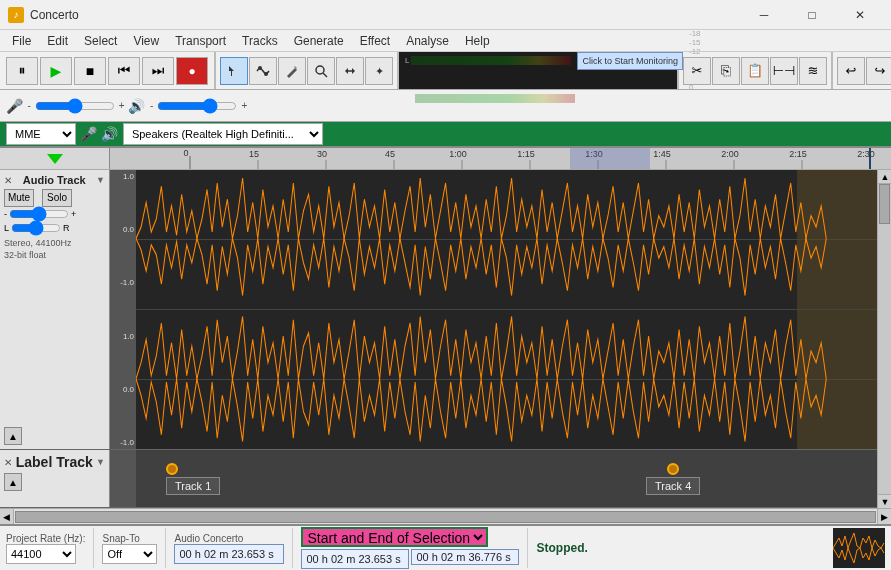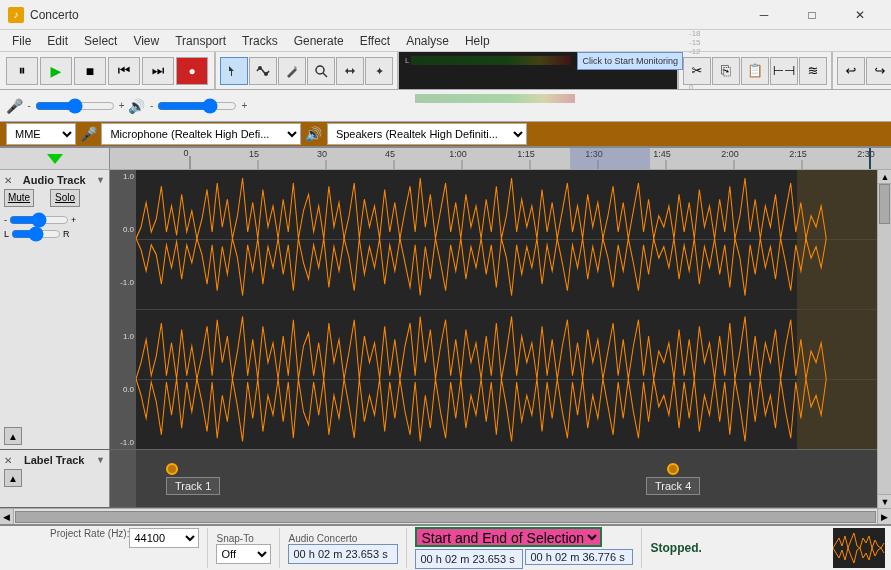--- a/index.html
+++ b/index.html
@@ -160,28 +160,25 @@
     <span style="font-size:10px; color:#555;">-</span>
     <input type="range" style="width: 80px; height: 16px;" min="0" max="100" value="50">
     <span style="font-size:10px; color:#555;">+</span>
 
     <span style="font-size:14px;">🔊</span>
     <span style="font-size:10px; color:#555;">-</span>
     <input type="range" style="width: 80px; height: 16px;" min="0" max="100" value="70">
     <span style="font-size:10px; color:#555;">+</span>
   </div>
 
-  <div style="display:flex; align-items:center; height:26px; background:#a16207; border-bottom:2px solid #888; padding:2px 6px; gap:4px;">
+  <div style="display:flex; align-items:center; height:26px; background:#15803d; border-bottom:2px solid #888; padding:2px 6px; gap:4px;">
     <select class="device-select" style="width:70px;">
       <option>MME</option>
     </select>
     <span style="font-size:14px;">🎤</span>
-    <select class="device-select" style="width:200px;">
-      <option>Microphone (Realtek High Defi...</option>
-    </select>
     <span style="font-size:14px;">🔊</span>
     <select class="device-select" style="width:200px;">
       <option>Speakers (Realtek High Definiti...</option>
     </select>
   </div>
 
   <div style="display:flex; height:22px; background:#c8c8c8; border-bottom:1px solid #aaa; overflow:hidden; position:relative;">
     <div style="width:110px; min-width:110px; background:#d8d8d8; border-right:1px solid #888; display:flex; align-items:center; justify-content:center;">
 
       <div style="width:0;height:0;border-left:8px solid transparent;border-right:8px solid transparent;border-top:10px solid #00cc00;"></div>
@@ -224,34 +221,35 @@
     <div style="flex:1; display:flex; flex-direction:column; overflow:hidden;">
 
       <div style="display:flex; flex:1; border-bottom:1px solid #666;">
 
         <div style="width:110px; min-width:110px; background:#e4e4e4; border-right:1px solid #888; display:flex; flex-direction:column; padding:4px; font-size:11px;">
           <div style="display:flex; align-items:center; justify-content:space-between; margin-bottom:3px;">
             <span style="font-size:10px; color:#555; cursor:pointer;">✕</span>
             <span style="font-size:11px; font-weight:bold; color:#222;">Audio Track</span>
             <span style="font-size:9px; color:#666; cursor:pointer;">▼</span>
           </div>
-          <div style="display:flex; gap:16px; margin-bottom:7px;text-decoration:underline;">
+          <div style="display:flex; gap:8px; margin-bottom:1px;">
             <button class="mute-btn">Mute</button>
             <button class="solo-btn">Solo</button>
           </div>
           <div style="display:flex; align-items:center; gap:2px; margin-bottom:2px; font-size:9px;">
             <span>-</span>
             <input type="range" style="width: 60px; height: 12px;" min="0" max="100" value="50">
             <span>+</span>
           </div>
           <div style="display:flex; align-items:center; gap:2px; font-size:9px;">
             <span>L</span>
             <input type="range" style="width: 50px; height: 12px;" min="-50" max="50" value="0">
             <span>R</span>
           </div>
+          <div style="font-size:9px; color:#555; margin-top:4px; line-height:1.3;">Stereo, 44100Hz<br>32-bit float</div>
           <div style="margin-top:auto; display:flex; justify-content:flex-start;">
             <button style="width:18px; height:18px; background:#d0d0d0; border:1px solid #888; cursor:pointer; font-size:10px;">▲</button>
           </div>
         </div>
 
         <div style="width:26px; background:#555; display:flex; flex-direction:column; justify-content:space-between; padding:2px 2px; align-items:flex-end;">
           <span style="font-size:8px; color:#ddd;">1.0</span>
           <span style="font-size:8px; color:#ddd;">0.0</span>
           <span style="font-size:8px; color:#ddd;">-1.0</span>
           <span style="font-size:8px; color:#ddd;">1.0</span>
@@ -280,21 +278,21 @@
             </svg>
           </div>
         </div>
       </div>
 
       <div style="display:flex; height:58px; border-bottom:1px solid #666; flex-shrink:0;">
 
         <div style="width:110px; min-width:110px; background:#e4e4e4; border-right:1px solid #888; display:flex; flex-direction:column; padding:4px;">
           <div style="display:flex; align-items:center; justify-content:space-between; margin-bottom:3px;">
             <span style="font-size:10px; color:#555; cursor:pointer;">✕</span>
-            <span style="font-size:11px; font-weight:bold; color:#222;">Label Track</span>
+            <span style="font-size:14px; font-weight:bold; color:#222;">Label Track</span>
             <span style="font-size:9px; color:#666; cursor:pointer;">▼</span>
           </div>
           <div>
             <button style="width:18px; height:18px; background:#d0d0d0; border:1px solid #888; cursor:pointer; font-size:10px;">▲</button>
           </div>
         </div>
 
         <div style="width:26px; background:#555;"></div>
 
         <div style="flex:1; background:#404040; position:relative; overflow:hidden;">
@@ -324,21 +322,21 @@
 
   <div style="height:16px; background:#e0e0e0; display:flex; align-items:center; border-top:1px solid #aaa;">
     <div style="width:14px; height:16px; background:#d0d0d0; border-right:1px solid #aaa; display:flex; align-items:center; justify-content:center; font-size:9px; cursor:pointer;">◀</div>
     <div style="flex:1; height:12px; background:#ccc; position:relative; margin:0 1px;">
       <div style="position:absolute; left:0; right:0; height:12px; background:#aaa; border:1px solid #888;"></div>
     </div>
     <div style="width:14px; height:16px; background:#d0d0d0; border-left:1px solid #aaa; display:flex; align-items:center; justify-content:center; font-size:9px; cursor:pointer;">▶</div>
   </div>
 
   <div style="height:46px; background:#f0f0f0; border-top:2px solid #888; display:flex; align-items:center; padding:2px 6px; gap:8px; flex-shrink:0;">
-    <div style="display:flex; flex-direction:row; align-items:flex-start; border-right:1px solid #ccc; padding-right:8px; height:100%; justify-content:center;margin-left:44px;">
+    <div style="display:flex; flex-direction:column; align-items:flex-start; border-right:1px solid #ccc; padding-right:8px; height:100%; justify-content:center;">
       <span style="font-size:10px; color:#555; white-space:nowrap;">Project Rate (Hz):</span>
       <select style="height:20px; font-size:11px; border:1px solid #aaa; background:white; width:70px;">
         <option>44100</option>
       </select>
     </div>
     <div style="display:flex; flex-direction:column; align-items:flex-start; border-right:1px solid #ccc; padding-right:8px; height:100%; justify-content:center;">
       <span style="font-size:10px; color:#555;">Snap-To</span>
       <select style="height:20px; font-size:11px; border:1px solid #aaa; background:white; width:55px;">
         <option>Off</option>
       </select>

